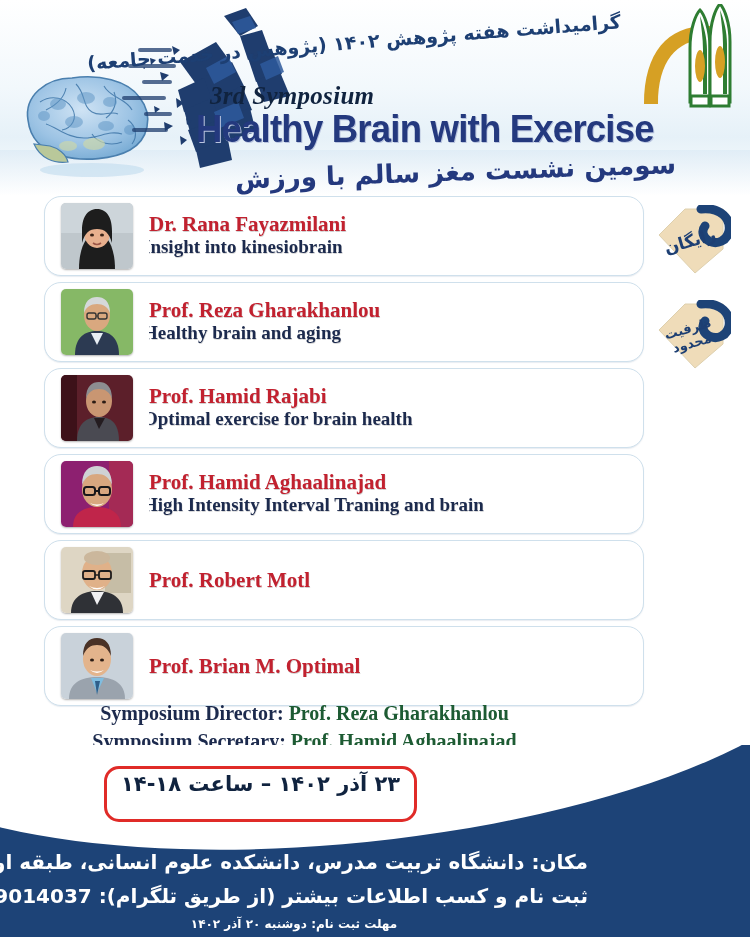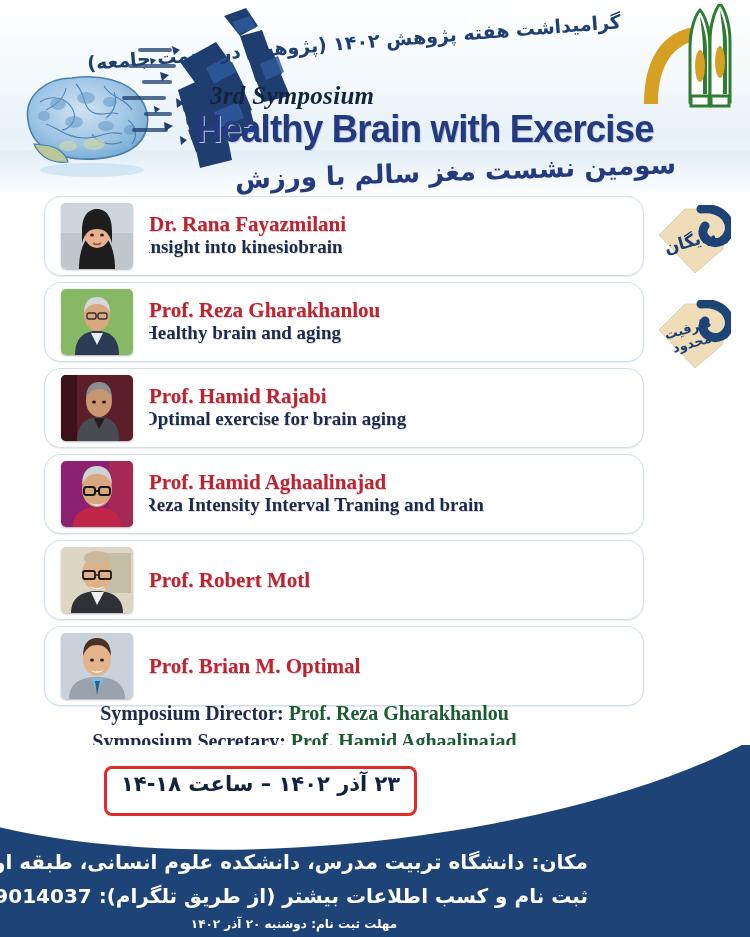--- a/index.html
+++ b/index.html
@@ -113,22 +113,22 @@
     background:#1d4377; overflow:hidden;
   }
   .wave-white {
     position:absolute; left:-150px; top:-232px;
     width:1000px; height:330px; background:#ffffff;
     border-radius:0 0 60% 55%;
     transform: rotate(-5deg);
   }
   .date-badge {
     position:absolute; left:104px; top:766px;
-    border:3px solid #e02b28; border-radius:8px; background:#ffffff;
-    padding:3px 14px 17px 14px;
+    border:3px solid #e02b28; border-radius:15px; background:#ffffff;
+    padding:3px 14px 23px 14px;
     font-family:"DejaVu Sans", sans-serif; font-weight:bold;
     font-size:21px; color:#10233f; direction:rtl; white-space:nowrap;
   }
   .foot-lines {
     position:absolute; left:0; top:845px; width:588px;
     text-align:center; direction:rtl;
     font-family:"DejaVu Sans", sans-serif; font-weight:bold;
     color:#ffffff;
   }
   .foot-line { font-size:20px; line-height:1.72; white-space:nowrap; }
@@ -294,41 +294,41 @@
           <path d="M16 66 C16 48 26 42 38 42 C50 42 58 48 58 66 Z" fill="#4a4a52"></path>
           <path d="M33 43 L38 54 L44 43 Z" fill="#241c20"></path>
           <ellipse cx="38" cy="26" rx="13" ry="16" fill="#c99672"></ellipse>
           <path d="M25 24 C25 11 31 7 38 7 C45 7 51 11 51 24 C49 17 44 14 38 14 C32 14 27 17 25 24 Z" fill="#8d8d90"></path>
           <ellipse cx="33" cy="27" rx="2" ry="1.6" fill="#2b1c14"></ellipse>
           <ellipse cx="43" cy="27" rx="2" ry="1.6" fill="#2b1c14"></ellipse>
         </svg>
       </div>
       <div class="txt">
         <div class="sp-name">Prof. Hamid Rajabi</div>
-        <div class="sp-topic">Optimal exercise for brain aging</div>
+        <div class="sp-topic">Optimal exercise for brain health</div>
       </div>
     </div>
 
     <div class="card">
       <div class="photo">
         <svg viewBox="0 0 72 66" width="72" height="66">
           <rect width="72" height="66" fill="#8d2070"></rect>
           <rect x="48" y="0" width="24" height="66" fill="#a42a55"></rect>
           <path d="M12 66 C12 52 22 46 36 46 C50 46 60 52 60 66 Z" fill="#c0254a"></path>
           <ellipse cx="36" cy="28" rx="15" ry="18" fill="#d8a77f"></ellipse>
           <path d="M21 24 C21 10 28 5 36 5 C44 5 51 10 51 24 C48 16 43 13 36 13 C29 13 24 16 21 24 Z" fill="#cfd2d4"></path>
           <rect x="23" y="26" width="11" height="8" rx="2.5" fill="none" stroke="#17171a" stroke-width="2"></rect>
           <rect x="38" y="26" width="11" height="8" rx="2.5" fill="none" stroke="#17171a" stroke-width="2"></rect>
           <line x1="34" y1="30" x2="38" y2="30" stroke="#17171a" stroke-width="1.8"></line>
           <path d="M29 42 q7 6 14 0 q-7 3 -14 0 Z" fill="#ffffff"></path>
         </svg>
       </div>
       <div class="txt">
         <div class="sp-name">Prof. Hamid Aghaalinajad</div>
-        <div class="sp-topic">Reza Intensity Interval Traning and brain</div>
+        <div class="sp-topic">High Intensity Interval Traning and brain</div>
       </div>
     </div>
 
     <div class="card">
       <div class="photo">
         <svg viewBox="0 0 72 66" width="72" height="66">
           <rect width="72" height="66" fill="#ded6c4"></rect>
           <rect x="44" y="6" width="26" height="40" fill="#c6bda6"></rect>
           <path d="M10 66 C10 50 22 44 36 44 C50 44 62 50 62 66 Z" fill="#2f3136"></path>
           <path d="M30 45 L36 58 L43 45 Z" fill="#f0f0f2"></path>

